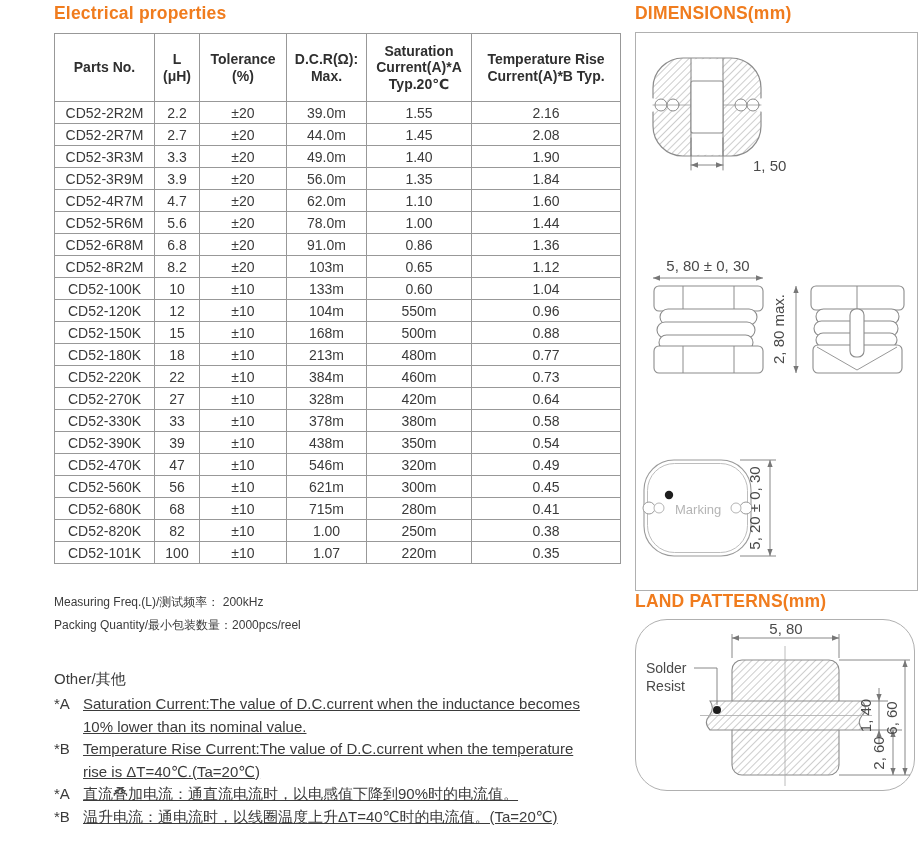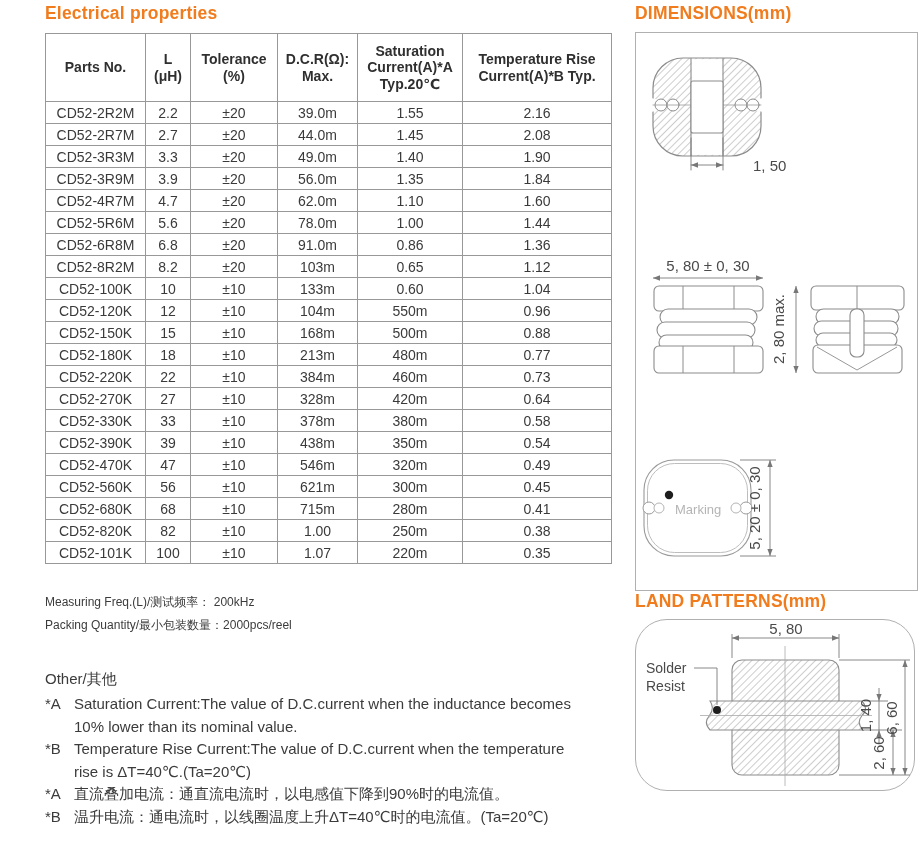--- a/index.html
+++ b/index.html
@@ -1,35 +1,35 @@
 <!DOCTYPE html>
 <html><head>
 <meta charset="utf-8">
 <style>
   html,body{margin:0;padding:0;background:#ffffff;}
   body{width:922px;height:867px;position:relative;overflow:hidden;
        font-family:"Liberation Sans","DejaVu Sans",sans-serif;color:#3b3b3b;}
-  .left-col{position:absolute;left:5px;top:3px;width:566px;padding-left:40px;}
+  .left-col{position:absolute;left:14px;top:3px;width:566px;padding-left:40px;}
   .right-col{position:absolute;left:635px;top:3px;width:284px;}
   h2.sec-title{margin:0;font-size:17.5px;font-weight:700;color:#F07C1E;letter-spacing:.2px;}
   
   table.props{border-collapse:collapse;width:566px;margin-top:9px;table-layout:fixed;}
   table.props th,table.props td{border:1px solid #989898;text-align:center;
        box-sizing:border-box;overflow:hidden;}
   table.props{border:1px solid #8a8a8a;}
   table.props th{font-size:14px;font-weight:700;color:#2f2f2f;line-height:16.5px;
        white-space:pre-line;height:68px;padding:2px 1px;}
   table.props td{font-size:14px;color:#3a3a3a;height:22px;padding:0 2px;}
   
   .info-block{margin-top:27px;font-size:12px;line-height:23px;color:#3b3b3b;}
   .other-title{margin-top:33px;font-size:15px;color:#3b3b3b;}
   .notes{margin-top:4px;font-size:15px;line-height:22.5px;color:#3b3b3b;}
   .note-row{display:flex;}
   .note-marker{width:29px;flex:none;}
-  .note-text{white-space:pre-line;}
+  .note-text{white-space:pre-line;text-decoration:underline;}
   
   .draw-box{border:1px solid #b0b0b0;background:#fff;position:relative;}
   .dim-box{margin-top:8px;width:281px;height:557px;text-decoration:underline;}
   .land-title{margin-top:21px;}
   .land-box{margin-top:7px;width:278px;height:170px;border-radius:32px;}
   svg{display:block;}
   svg text{font-family:"Liberation Sans","DejaVu Sans",sans-serif;fill:#4a4a4a;}
   .dimtxt{font-size:15px;}
   .marktxt{font-size:13px;fill:#b5b5b5;}
   .soltxt{font-size:14px;fill:#4a4a4a;}

